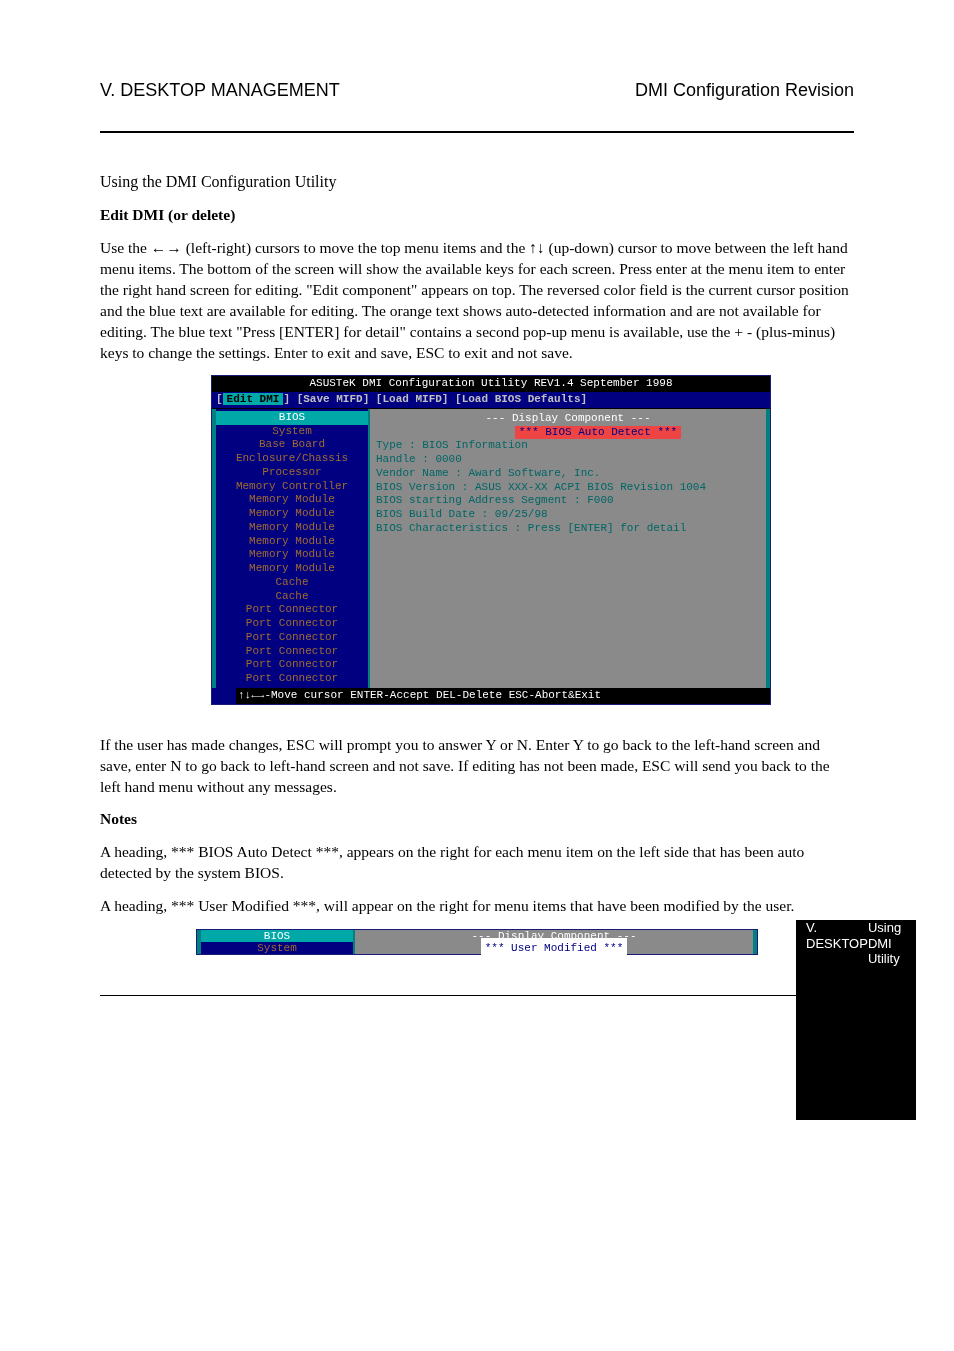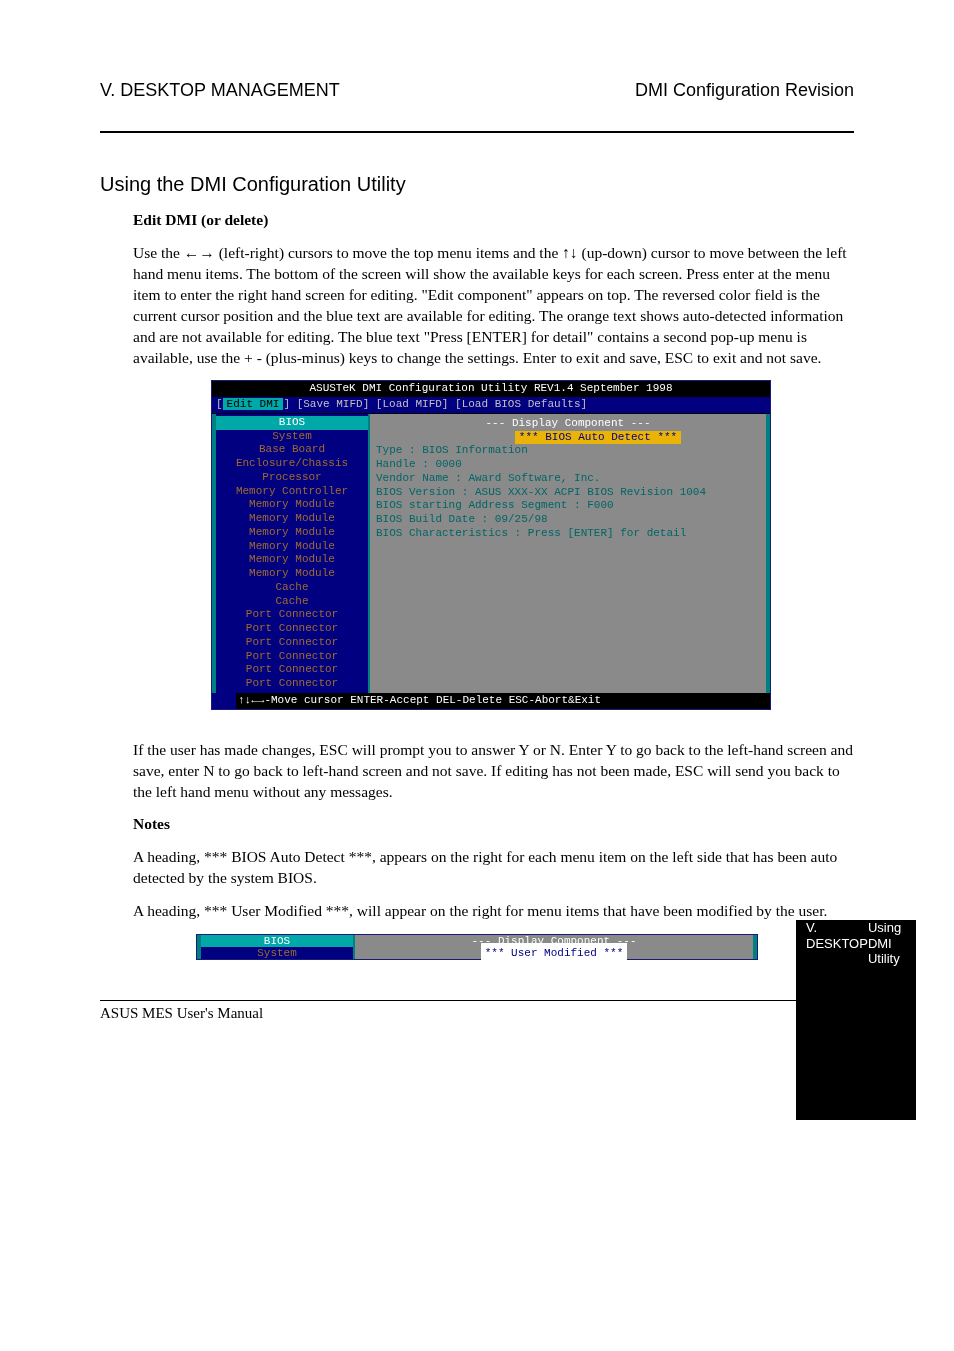--- a/index.html
+++ b/index.html
@@ -22,30 +22,29 @@
   }
   .header-line {
     font-size: 18px;
     font-family: Arial, Helvetica, sans-serif;
     display: flex;
     justify-content: space-between;
     margin-bottom: 10px;
     gap: 24px;
   }
   .section-title {
-    font-size: 20px;
-    font-family: Liberation Sans, sans-serif;
+    font-size: 16px;
+    font-family: Liberation Serif, serif;
     margin-top: 40px;
     margin-bottom: 14px;
   }
   .body-text {
     font-size: 15.5px;
     line-height: 1.35;
     margin-bottom: 12px;
-    margin-left: 33px;
   }
   .screenshot-wrap {
     margin: 10px auto 30px auto;
     width: 560px;
     padding-left: 28px;
   }
   .dos-box {
     font-family: "Courier New", monospace;
     font-size: 11px;
     line-height: 1.25;
@@ -57,20 +56,21 @@
   .dos-title {
     background: #000;
     color: #fff;
     text-align: center;
     padding: 1px 0;
   }
   .dos-menubar {
     background: #000080;
     color: #c0c0c0;
     padding: 1px 4px;
+    font-weight: bold;
   }
   .dos-menubar .menu-sel {
     background: #00a8a8;
     color: #000;
     padding: 0 4px;
   }
   .dos-body {
     display: flex;
     border-top: 1px solid #000;
   }
@@ -97,21 +97,21 @@
     color: #006666;
     padding: 3px 6px 80px 6px;
     filter: blur(0.35px);
     border-right: 4px solid #008080;
   }
   .dos-right .dc-title {
     color: #fff;
     text-align: center;
   }
   .dos-right .dc-auto {
-    background: #eab308;
+    background: #ef4444;
     color: #000080;
     text-align: center;
     display: inline-block;
     padding: 0 4px;
     margin-left: 60px;
   }
   .dos-right .ln {
     color: #006666;
     white-space: pre;
   }
@@ -255,22 +255,18 @@
       <div class="li-sel">BIOS</div>
       <div class="dim">System</div>
     </div>
     <div class="sr">
       <div style="color:#fff;">---   Display Component   ---</div>
       <div><span class="um">***  User Modified  ***</span></div>
     </div>
   </div>
 
   <div class="bottom-rule"></div>
-  <div class="footer-line">
-    <span>ASUS MES User's Manual</span>
-    <b>65</b>
-  </div>
 </div>
 
 <div class="sidetab">
   <div>V. DESKTOP</div>
   <div>Using DMI Utility</div>
 </div>
 
 </body></html>

